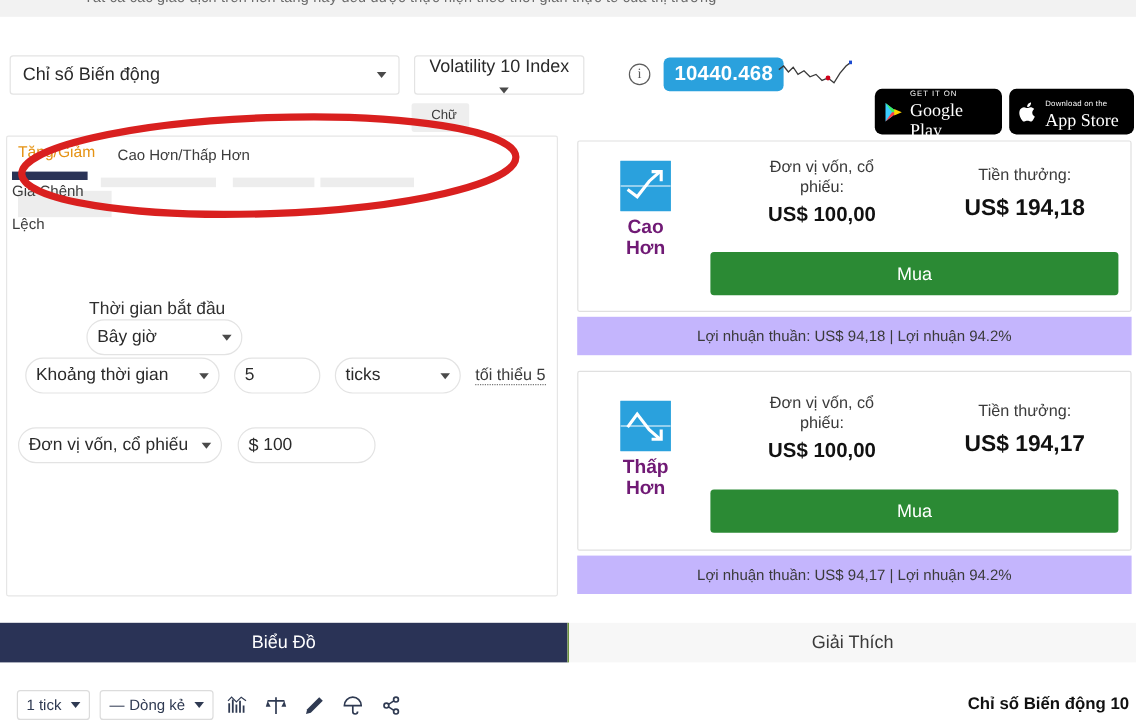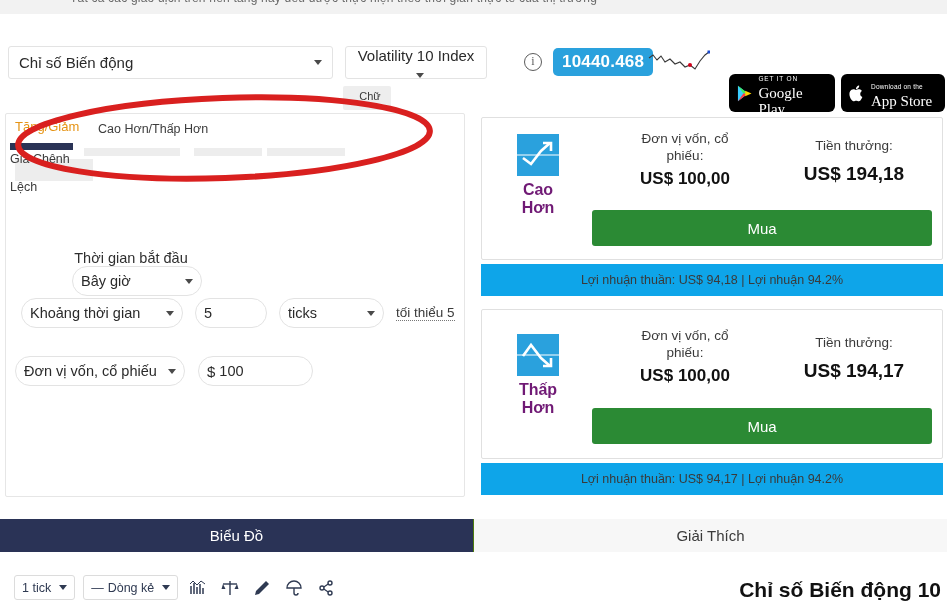--- a/index.html
+++ b/index.html
@@ -123,21 +123,21 @@
 
   
   .card {
     position: absolute; left: 481px; width: 462px;
     background: #fff; border: 1px solid #e0e0e0; border-radius: 2px;
   }
   #card-rise { top: 117px; height: 143px; }
   #card-fall { top: 309px; height: 150px; }
   .card-foot {
     position: absolute; left: 481px; width: 462px; height: 32px;
-    background: #0ea5e9; display: flex; align-items: center; justify-content: center;
+    background: #c4b5fd; display: flex; align-items: center; justify-content: center;
     font-size: 12.5px; color: #3a3a3a;
   }
   #foot-rise { top: 264px; }
   #foot-fall { top: 463px; }
 
   .dir-icon {
     position: absolute; left: 35px; width: 42px; height: 42px;
     background: #2aa1dd;
   }
   .dir-name {
@@ -180,21 +180,21 @@
     border: 1px solid #dcdcdc; border-radius: 3px; background: #fff;
     height: 25px; display: flex; align-items: center; padding: 0 7px;
     font-size: 12.5px; color: #2f3a52; cursor: pointer;
   }
   .tool-icon {
     width: 24px; height: 24px; display: flex;
     align-items: center; justify-content: center; cursor: pointer;
   }
   .chart-title {
     position: absolute; right: 6px; top: 578px;
-    font-size: 21px; font-weight: bold; color: #111;
+    font-size: 14px; font-weight: bold; color: #111;
   }
 
   
   .annot { position: absolute; left: 0; top: 0; pointer-events: none; }
 </style>
 </head>
 <body>
 
 <div id="root">
 

